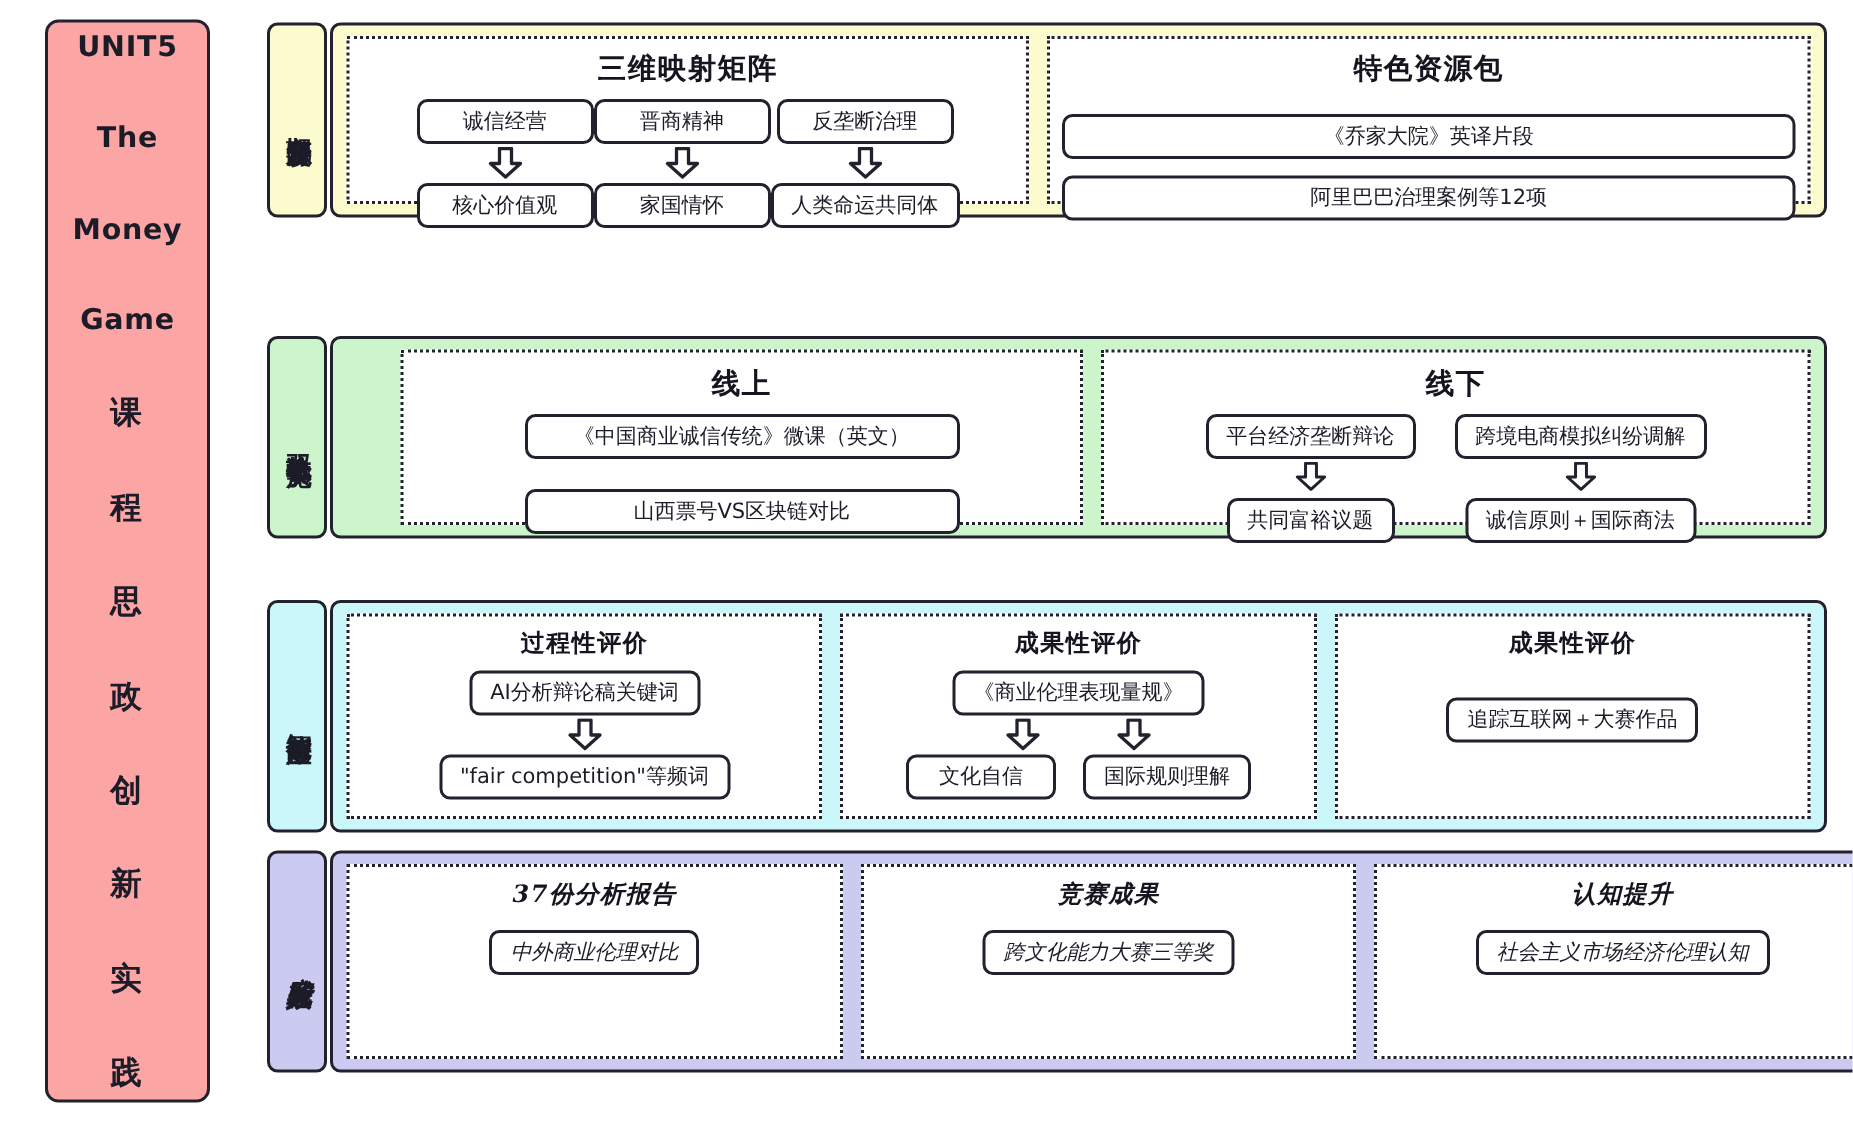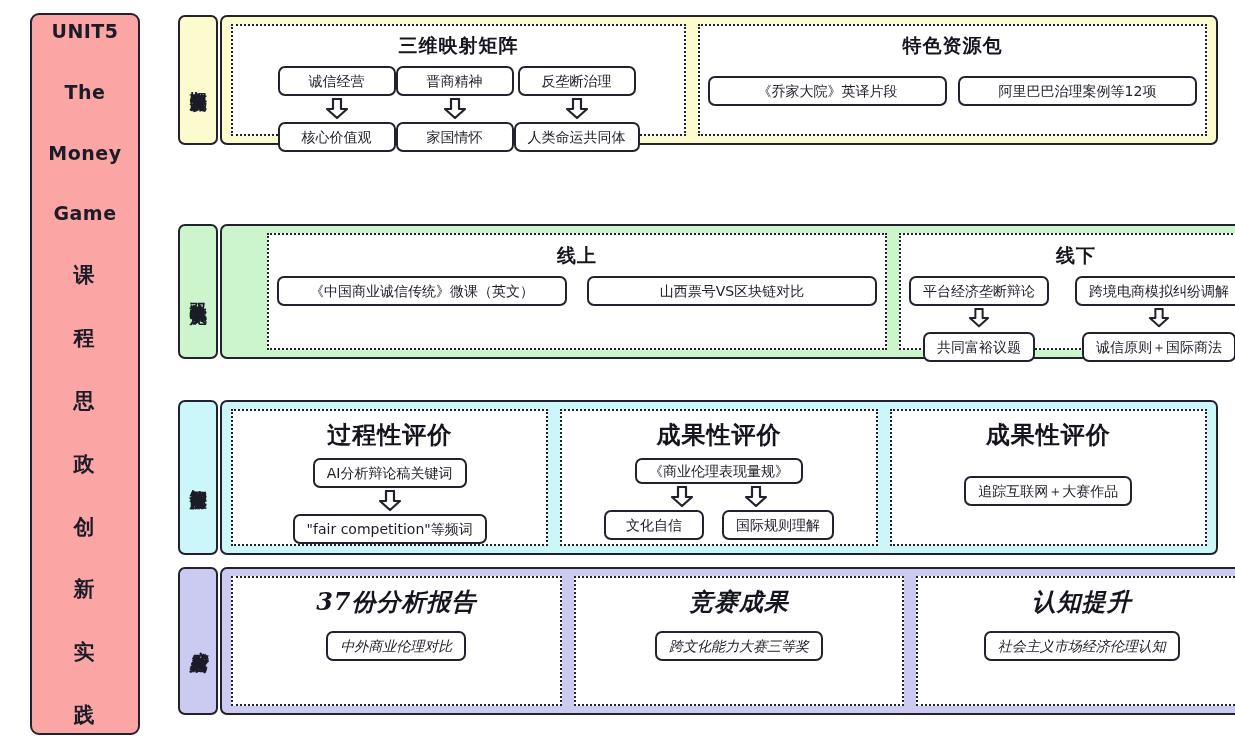--- a/index.html
+++ b/index.html
@@ -102,21 +102,21 @@
   }
   .panel-title {
     font-family: "DejaVu Serif", "Liberation Serif", serif;
     font-weight: bold;
     font-size: 19px;
     color: #15151f;
     margin: 2px 0 7px;
     letter-spacing: 1px;
     white-space: nowrap;
   }
-  .panel-title.big { font-size: 24px; }
+  .panel-title.big { font-size: 16px; }
 
   
   .node {
     border: 2.5px solid #22222e;
     border-radius: 7px;
     background: #ffffff;
     font-size: 14px;
     color: #1c1c28;
     padding: 4px 12px;
     text-align: center;
@@ -135,21 +135,21 @@
     width: 26px;
     height: 22px;
     margin: 2px 0;
     flex: 0 0 auto;
   }
   .arrow svg { display: block; }
 
   
   .cols { display: flex; gap: 0; justify-content: center; width: 100%; }
   .col  { display: flex; flex-direction: column; align-items: center; }
-  .stack { display: flex; flex-direction: row; align-items: center; gap: 7px; width: 100%; }
+  .stack { display: flex; flex-direction: column; align-items: center; gap: 7px; width: 100%; }
 
   
   #row1 { top: 15px; width: 1040px; height: 130px; }
   #row1 .panel { padding-top: 5px; }
   #row1 .panel-a { flex: 0 0 455px; }
   #row1 .panel-b { flex: 1 1 auto; }
   #row1 .node { min-width: 118px; }
 
   
   #row2 { top: 224px; width: 1040px; height: 135px; }

